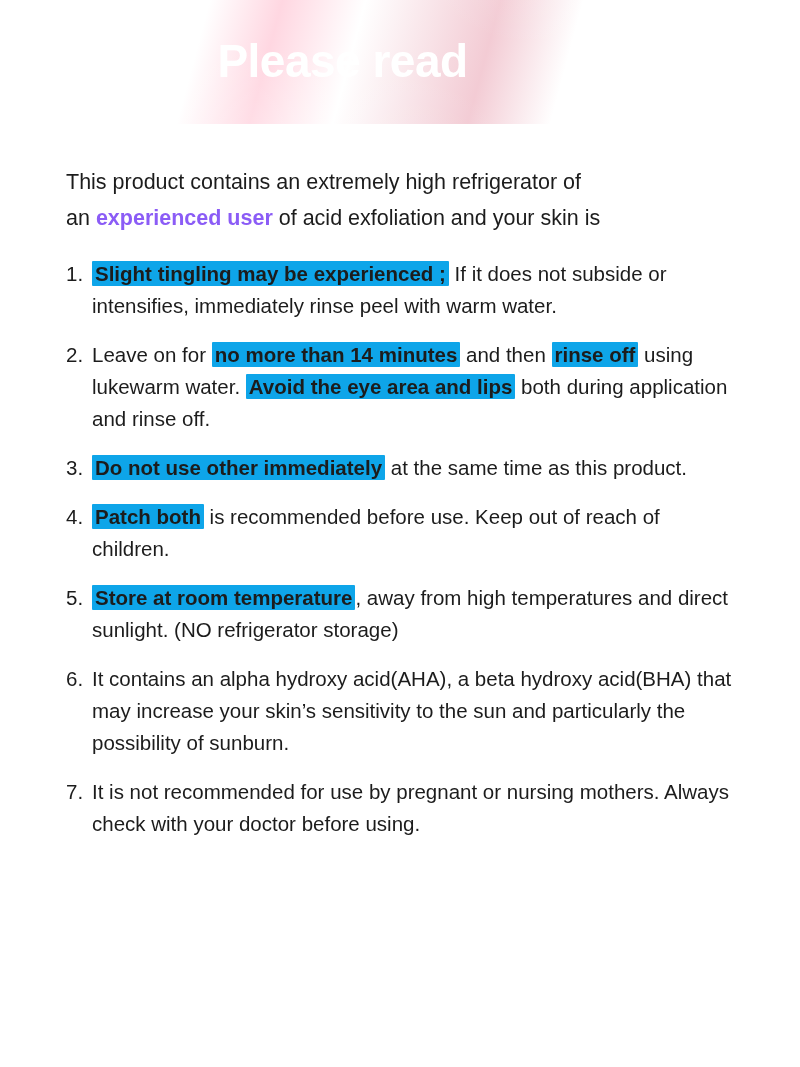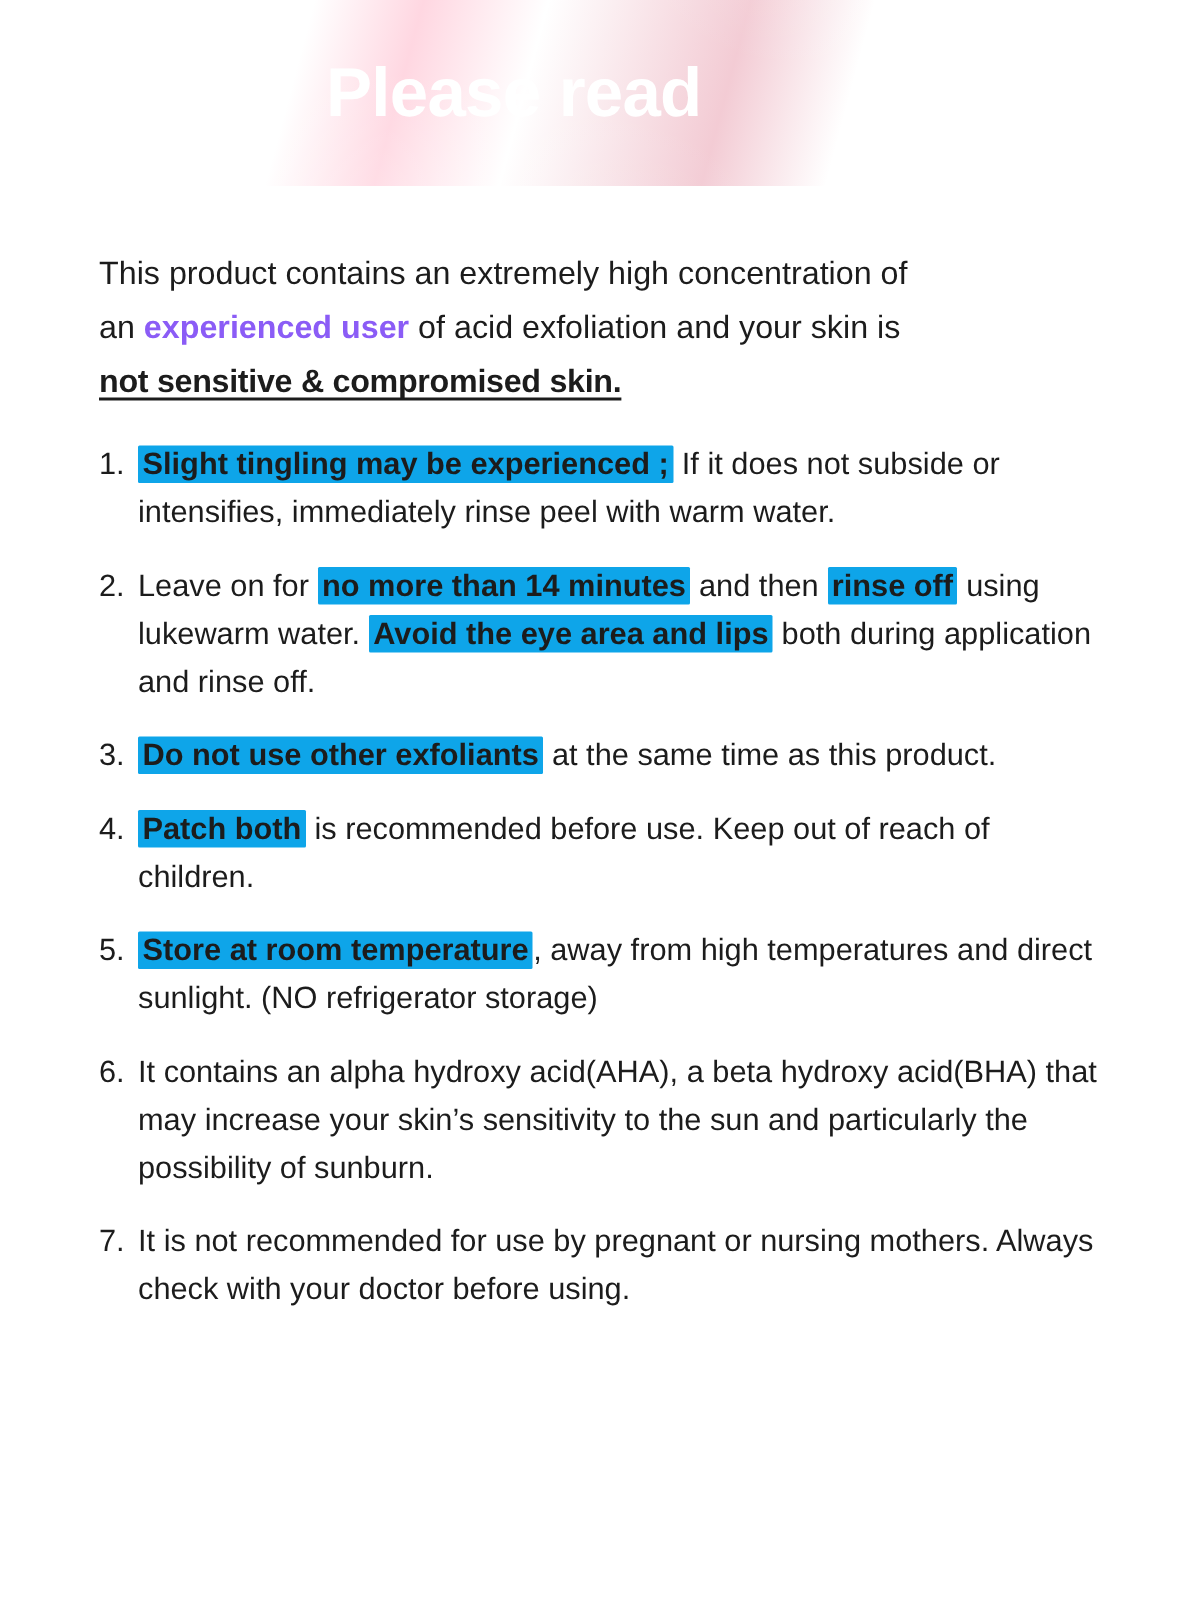--- a/index.html
+++ b/index.html
@@ -128,40 +128,39 @@
 
 <div class="banner">
   <div class="sheen"></div>
   <div class="sheen2"></div>
   <div class="banner-title">Please read</div>
 </div>
 
 <div class="content">
 
   <p class="intro">
-    <span class="blk">This product contains an extremely high concentration of</span>
+    <span class="blk">This product contains an extremely high refrigerator of</span>
     <span class="blk"><span>an </span><span class="hl-pink">experienced user</span><span> of acid exfoliation and your skin is</span></span>
-    <span class="blk underline-bold">not sensitive &amp; compromised skin.</span>
   </p>
 
   <ol class="notes">
 
     <li>
       <span class="num">1.</span>
       <span class="mark">Slight tingling may be experienced ;</span><span> If it does not subside or intensifies, immediately rinse peel with warm water.</span>
     </li>
 
     <li>
       <span class="num">2.</span>
       <span>Leave on for </span><span class="mark">no more than 14 minutes</span><span> and then </span><span class="mark">rinse off</span><span> using lukewarm water. </span><span class="mark">Avoid the eye area and lips</span><span> both during application and rinse off.</span>
     </li>
 
     <li>
       <span class="num">3.</span>
-      <span class="mark">Do not use other exfoliants</span><span> at the same time as this product.</span>
+      <span class="mark">Do not use other immediately</span><span> at the same time as this product.</span>
     </li>
 
     <li>
       <span class="num">4.</span>
       <span class="mark">Patch both</span><span> is recommended before use. Keep out of reach of children.</span>
     </li>
 
     <li>
       <span class="num">5.</span>
       <span class="mark">Store at room temperature</span><span>, away from high temperatures and direct sunlight. (NO refrigerator storage)</span>

